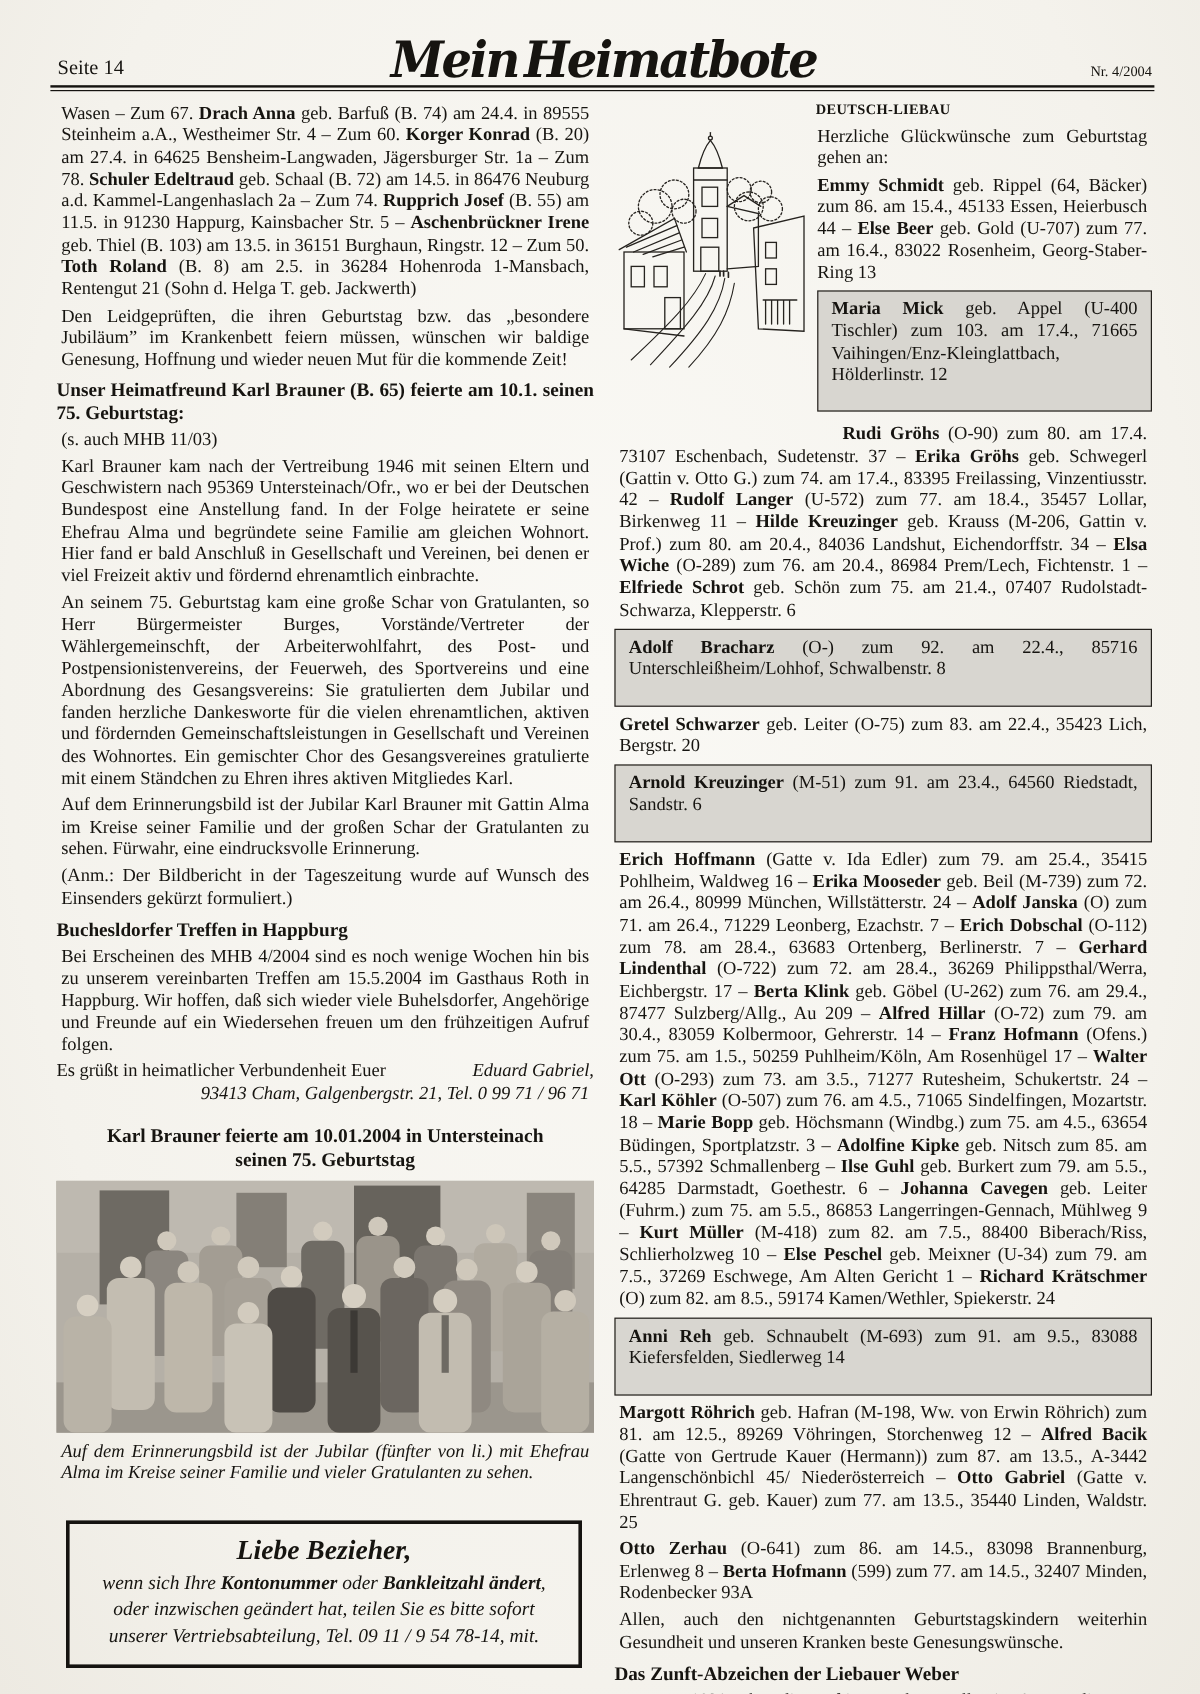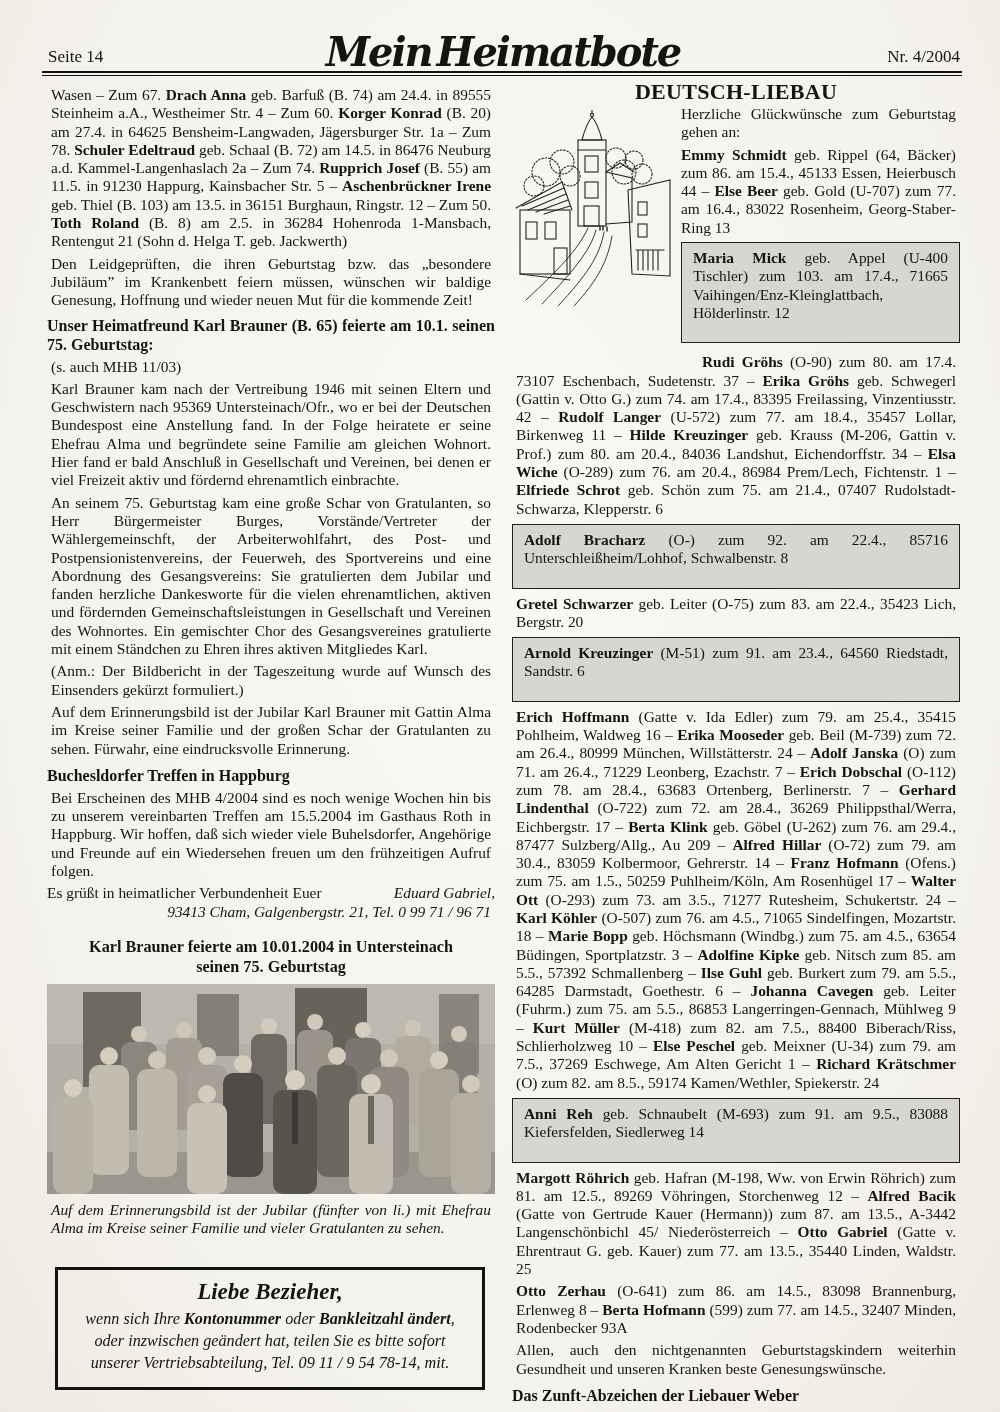--- a/index.html
+++ b/index.html
@@ -3,34 +3,34 @@
 <meta charset="utf-8">
 <style>
   *{box-sizing:border-box;}
   html,body{margin:0;padding:0;background:#7d7d7d;}
   .page{position:relative;width:1000px;height:1412px;margin:0 auto;overflow:hidden;
         background:radial-gradient(ellipse at 50% 40%, #faf9f5 0%, #f4f2ec 70%, #edeae2 100%);
         font-family:"Liberation Serif", serif;color:#161410;}
   
   .hdr{position:absolute;top:18px;left:46px;right:40px;height:52px;}
   .pageno{position:absolute;left:2px;bottom:3px;font-size:17px;}
-  .issue{position:absolute;right:0;bottom:3px;font-size:17px;}
+  .issue{position:absolute;right:0;bottom:3px;font-size:12px;}
   .logo{position:absolute;left:0;right:0;bottom:-4px;text-align:center;
         font-family:"DejaVu Serif", serif;font-style:italic;font-weight:bold;
         font-size:40px;letter-spacing:-2px;word-spacing:-7px;transform:scaleY(1.04);}
   .rule{position:absolute;top:71px;left:42px;right:38px;height:5px;
         border-top:2.3px solid #151310;border-bottom:1.2px solid #151310;}
   
   .cols{position:absolute;top:82px;left:47px;width:913px;display:flex;gap:17px;align-items:flex-start;}
   .col{width:448px;font-size:15.4px;line-height:18.3px;text-align:justify;}
   p{margin:4px;}
   .b{font-weight:bold;}
   .i{font-style:italic;}
   h2,h3{font-size:16px;line-height:19px;margin:0;} .mt6{margin-top:6px;} .mt8{margin-top:8px;}
-  h2.region{font-size:22px;text-align:center;margin:0 0 4px;letter-spacing:.3px;}
+  h2.region{font-size:12px;text-align:center;margin:0 0 4px;letter-spacing:.3px;}
   .church{float:left;width:162px;height:198px;margin:4px 7px 0 0;}
   .church svg{display:block;width:100%;height:100%;}
   .gray-box{background:#d8d6d0;border:1.5px solid #23201c;padding:2px 7px 16px;margin:6px 0;}
   .beside{overflow:hidden;margin-top:5px;}
   .clearb{clear:both;padding-top:4px;}
   .indent{text-indent:186px;}
   .sigrow{display:flex;justify-content:space-between;}
   .sigaddr{text-align:right;padding-right:4px;}
   h3.center-h{text-align:center;font-size:16.2px;line-height:20.5px;margin:16px 0 6px;}
   .photo{width:448px;height:210px;background:#b7b2aa;}
@@ -54,22 +54,22 @@
 
   <div class="cols">
 
     <section class="col">
       <p class="j"><span>Wasen – Zum 67. </span><span class="b">Drach Anna</span><span> geb. Barfuß (B. 74) am 24.4. in 89555 Steinheim a.A., Westheimer Str. 4 – Zum 60. </span><span class="b">Korger Konrad</span><span> (B. 20) am 27.4. in 64625 Bensheim-Langwaden, Jägersburger Str. 1a – Zum 78. </span><span class="b">Schuler Edeltraud</span><span> geb. Schaal (B. 72) am 14.5. in 86476 Neuburg a.d. Kammel-Langenhaslach 2a – Zum 74. </span><span class="b">Rupprich Josef</span><span> (B. 55) am 11.5. in 91230 Happurg, Kainsbacher Str. 5 – </span><span class="b">Aschenbrückner Irene</span><span> geb. Thiel (B. 103) am 13.5. in 36151 Burghaun, Ringstr. 12 – Zum 50. </span><span class="b">Toth Roland</span><span> (B. 8) am 2.5. in 36284 Hohenroda 1-Mansbach, Rentengut 21 (Sohn d. Helga T. geb. Jackwerth)</span></p>
       <p>Den Leidgeprüften, die ihren Geburtstag bzw. das „besondere Jubiläum” im Krankenbett feiern müssen, wünschen wir baldige Genesung, Hoffnung und wieder neuen Mut für die kommende Zeit!</p>
       <h3 class="mt6">Unser Heimatfreund Karl Brauner (B. 65) feierte am 10.1. seinen 75. Geburtstag:</h3>
       <p>(s. auch MHB 11/03)</p>
       <p>Karl Brauner kam nach der Vertreibung 1946 mit seinen Eltern und Geschwistern nach 95369 Untersteinach/Ofr., wo er bei der Deutschen Bundespost eine Anstellung fand. In der Folge heiratete er seine Ehefrau Alma und begründete seine Familie am gleichen Wohnort. Hier fand er bald Anschluß in Gesellschaft und Vereinen, bei denen er viel Freizeit aktiv und fördernd ehrenamtlich einbrachte.</p>
       <p>An seinem 75. Geburtstag kam eine große Schar von Gratulanten, so Herr Bürgermeister Burges, Vorstände/Vertreter der Wählergemeinschft, der Arbeiterwohlfahrt, des Post- und Postpensionistenvereins, der Feuerweh, des Sportvereins und eine Abordnung des Gesangsvereins: Sie gratulierten dem Jubilar und fanden herzliche Dankesworte für die vielen ehrenamtlichen, aktiven und fördernden Gemeinschaftsleistungen in Gesellschaft und Vereinen des Wohnortes. Ein gemischter Chor des Gesangsvereines gratulierte mit einem Ständchen zu Ehren ihres aktiven Mitgliedes Karl.</p>
+      <p>Auf dem Erinnerungsbild ist der Jubilar Karl Brauner mit Gattin Alma im Kreise seiner Familie und der großen Schar der Gratulanten zu sehen. Fürwahr, eine eindrucksvolle Erinnerung.</p>
       <p>(Anm.: Der Bildbericht in der Tageszeitung wurde auf Wunsch des Einsenders gekürzt formuliert.)</p>
-      <p>Auf dem Erinnerungsbild ist der Jubilar Karl Brauner mit Gattin Alma im Kreise seiner Familie und der großen Schar der Gratulanten zu sehen. Fürwahr, eine eindrucksvolle Erinnerung.</p>
       <h3 class="mt8">Buchesldorfer Treffen in Happburg</h3>
       <p>Bei Erscheinen des MHB 4/2004 sind es noch wenige Wochen hin bis zu unserem vereinbarten Treffen am 15.5.2004 im Gasthaus Roth in Happburg. Wir hoffen, daß sich wieder viele Buhelsdorfer, Angehörige und Freunde auf ein Wiedersehen freuen um den frühzeitigen Aufruf folgen.</p>
       <div class="sigrow">
         <span>Es grüßt in heimatlicher Verbundenheit Euer</span>
         <span class="i">Eduard Gabriel,</span>
       </div>
       <div class="sigaddr i">93413 Cham, Galgenbergstr. 21, Tel. 0 99 71 / 96 71</div>
 
       <h3 class="center-h">
         <span>Karl Brauner feierte am 10.01.2004 in Untersteinach</span><br>

